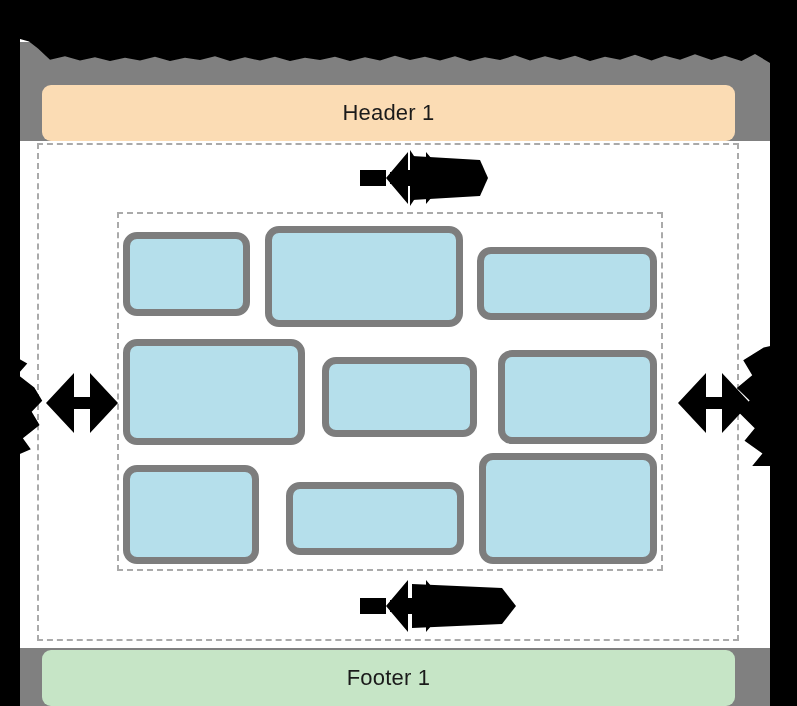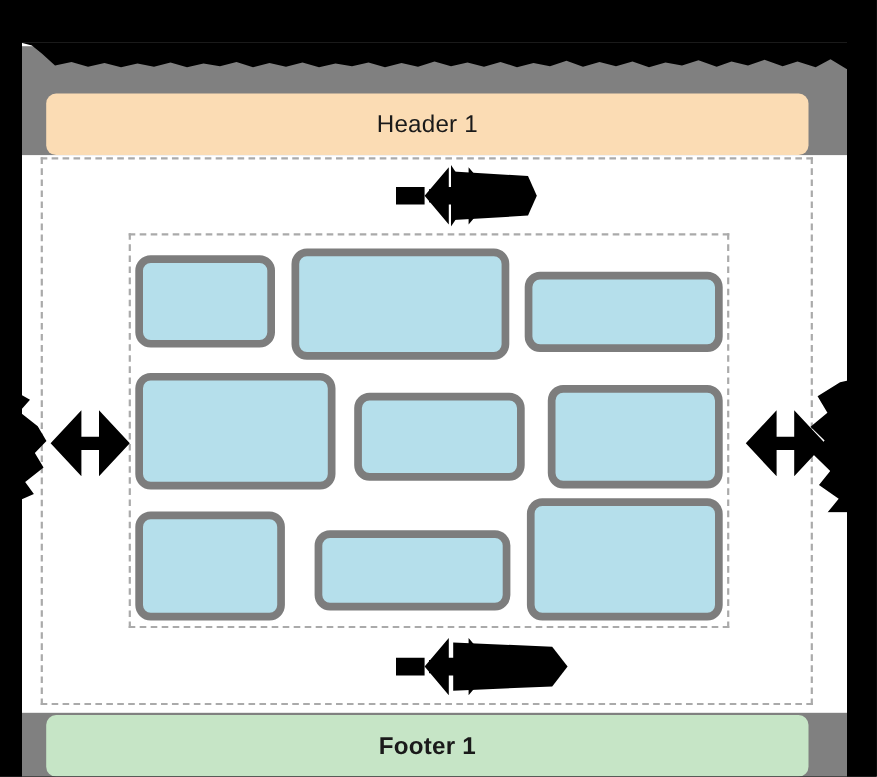--- a/index.html
+++ b/index.html
@@ -140,21 +140,21 @@
 
   <div class="band band-top" style="background: rgb(128, 128, 128);"></div>
   <div class="band band-bottom" style="background: rgb(128, 128, 128);"></div>
 
   <div class="torn-top"></div>
 
   <div class="pill pill-header" style="background: rgb(251, 220, 180);">
     <span>Header 1</span>
   </div>
 
-  <div class="pill pill-footer" style="background: rgb(198, 229, 198); font-weight: bold;">
+  <div class="pill pill-footer" style="background: rgb(198, 229, 198);">
     <span>Footer 1</span>
   </div>
 
   <div class="dashed dashed-outer" style="border-color: rgb(170, 170, 170);"></div>
   <div class="dashed dashed-inner" style="border-color: rgb(170, 170, 170);"></div>
 
   <div class="wall" id="wall">
       <div class="brick" style="left: 0px; top: 6px; width: 127px; height: 84px; background: rgb(181, 223, 235); border-color: rgb(125, 125, 125);"></div>
       <div class="brick" style="left: 142px; top: 0px; width: 198px; height: 101px; background: rgb(181, 223, 235); border-color: rgb(125, 125, 125);"></div>
       <div class="brick" style="left: 354px; top: 21px; width: 180px; height: 73px; background: rgb(181, 223, 235); border-color: rgb(125, 125, 125);"></div>

